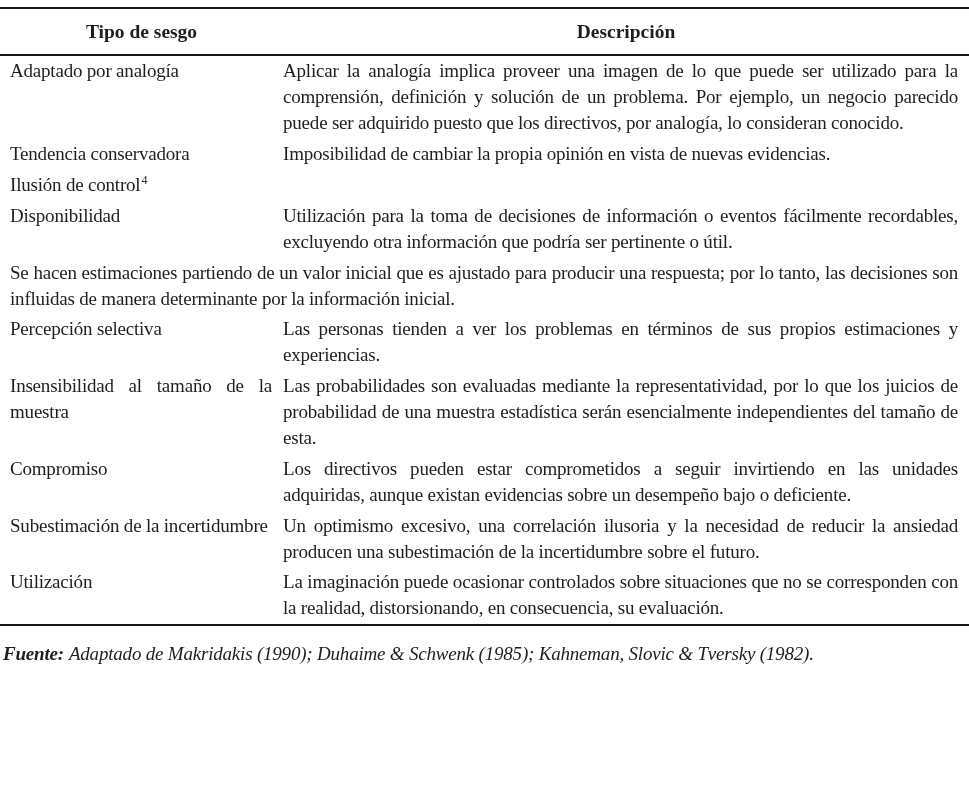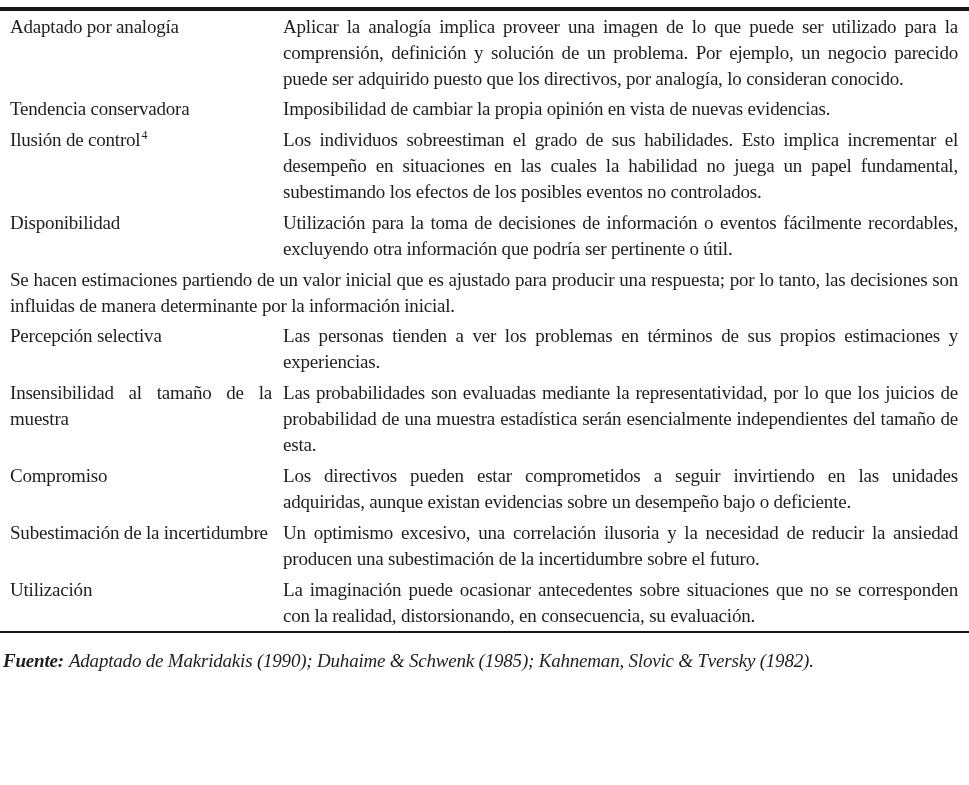--- a/index.html
+++ b/index.html
@@ -56,35 +56,38 @@
   }
   .source-label { font-weight: bold; margin-right: 5px; }
 </style>
 </head>
 <body style="background: rgb(255, 255, 255); color: rgb(30, 30, 30);">
 
 <div class="page">
 
   <div class="rule thick" style="background: rgb(22, 22, 22);"></div>
 
+  <div class="header-row">
+    <div class="hcell htipo">Tipo de sesgo</div>
+    <div class="hcell hdesc">Descripción</div>
+  </div>
 
   <div class="rule thin" style="background: rgb(22, 22, 22);"></div>
 
   <div class="tbody">
       <div class="row">
         <div class="cell tipo"><span>Adaptado por analogía</span></div>
         <div class="cell desc">Aplicar la analogía implica proveer una imagen de lo que puede ser utilizado para la comprensión, definición y solución de un problema. Por ejemplo, un negocio parecido puede ser adquirido puesto que los directivos, por analogía, lo consideran conocido.</div>
       </div>
       <div class="row">
         <div class="cell tipo"><span>Tendencia conservadora</span></div>
         <div class="cell desc">Imposibilidad de cambiar la propia opinión en vista de nuevas evidencias.</div>
       </div>
       <div class="row">
         <div class="cell tipo"><span>Ilusión de control</span><sup>4</sup></div>
-        <div class="cell desc">Los individuos sobreestiman el grado de sus habilidades. Esto implica incrementar el desempeño en situaciones en las cuales la habilidad no juega un papel fundamental, subestimando los efectos de los posibles eventos no controlados.</div>
       </div>
       <div class="row">
         <div class="cell tipo"><span>Disponibilidad</span></div>
         <div class="cell desc">Utilización para la toma de decisiones de información o eventos fácilmente recordables, excluyendo otra información que podría ser pertinente o útil.</div>
       </div>
       <div class="row">
         <div class="cell desc">Se hacen estimaciones partiendo de un valor inicial que es ajustado para producir una respuesta; por lo tanto, las decisiones son influidas de manera determinante por la información inicial.</div>
       </div>
       <div class="row">
         <div class="cell tipo"><span>Percepción selectiva</span></div>
@@ -97,21 +100,21 @@
       <div class="row">
         <div class="cell tipo"><span>Compromiso</span></div>
         <div class="cell desc">Los directivos pueden estar comprometidos a seguir invirtiendo en las unidades adquiridas, aunque existan evidencias sobre un desempeño bajo o deficiente.</div>
       </div>
       <div class="row">
         <div class="cell tipo"><span>Subestimación de la incertidumbre</span></div>
         <div class="cell desc">Un optimismo excesivo, una correlación ilusoria y la necesidad de reducir la ansiedad producen una subestimación de la incertidumbre sobre el futuro.</div>
       </div>
       <div class="row">
         <div class="cell tipo"><span>Utilización</span></div>
-        <div class="cell desc">La imaginación puede ocasionar antecedentes sobre situaciones que no se corresponden con la realidad, distorsionando, en consecuencia, su evaluación.</div>
+        <div class="cell desc">La imaginación puede ocasionar controlados sobre situaciones que no se corresponden con la realidad, distorsionando, en consecuencia, su evaluación.</div>
       </div>
     </div>
 
   <div class="rule thick" style="background: rgb(22, 22, 22);"></div>
 
   <p class="source">
     <span class="source-label">Fuente:</span><span class="source-text">Adaptado de Makridakis (1990); Duhaime &amp; Schwenk (1985); Kahneman, Slovic &amp; Tversky (1982).</span>
   </p>
 
 </div>

